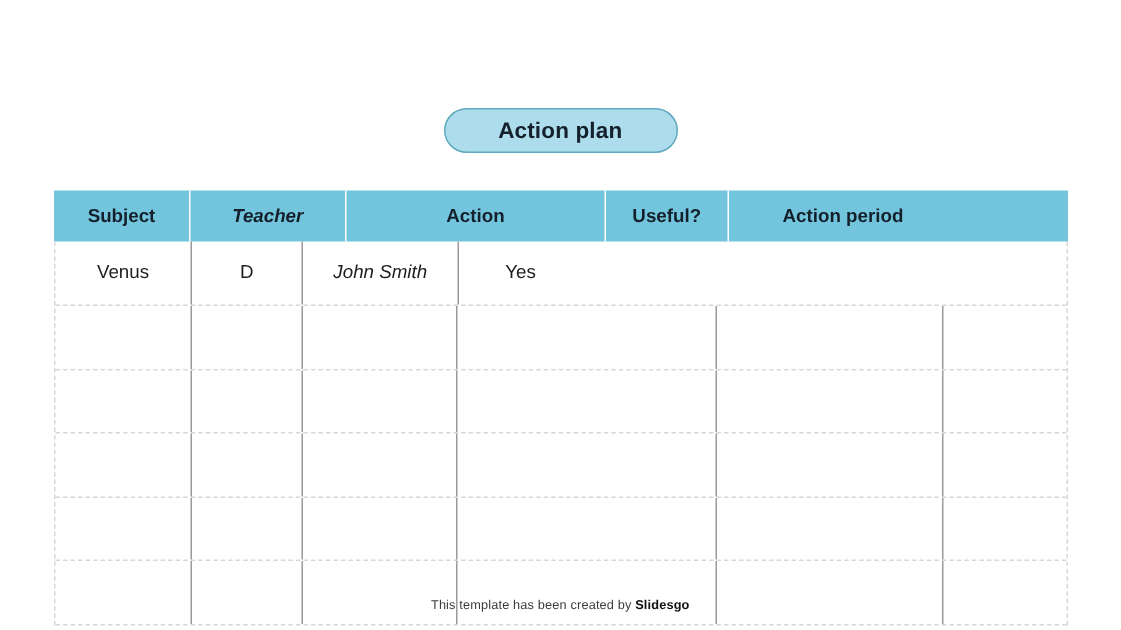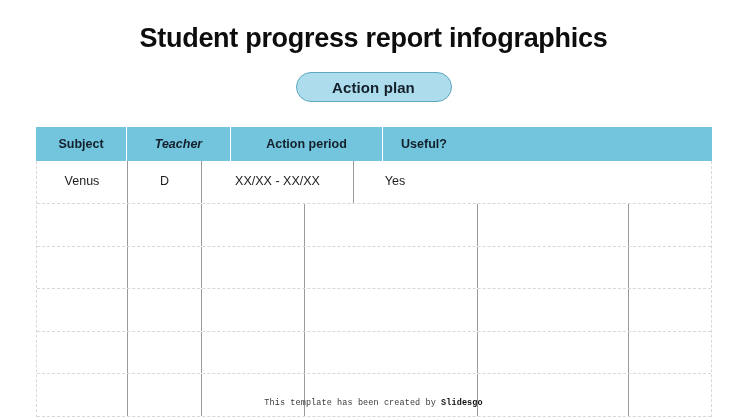--- a/index.html
+++ b/index.html
@@ -135,50 +135,49 @@
   
   .footer {
     position: absolute;
     left: 0;
     top: 398px;
     width: 747px;
     text-align: center;
     font-size: 8.5px;
     color: #3b3b3d;
     letter-spacing: 0.1px;
-    font-family: Liberation Mono, monospace;
   }
   .footer b { font-weight: bold; color: #111; }
 </style>
 </head>
 <body>
 
 <div class="slide">
 
-  <div class="title">Student progress report infographics</div>
 
   <div class="pill-wrap">
     <div class="pill">Action plan</div>
   </div>
 
   <div class="table">
 
     <div class="trow thead">
       <div class="cell c0">Subject</div>
       <div class="cell c2">Teacher</div>
+      <div class="cell c3">Action</div>
+      <div class="cell c5">Useful?</div>
       <div class="cell c4">Action period</div>
-      <div class="cell c5">Useful?</div>
     </div>
 
     <div class="tbody">
 
       <div class="trow tbody-row first">
         <div class="cell c0">Venus</div>
         <div class="cell c1">D</div>
-        <div class="cell c4">XX/XX - XX/XX</div>
+        <div class="cell c2">John Smith</div>
         <div class="cell c5">Yes</div>
       </div>
 
       <div class="trow tbody-row">
         <div class="cell c0"></div>
         <div class="cell c1"></div>
         <div class="cell c2"></div>
         <div class="cell c3"></div>
         <div class="cell c4"></div>
         <div class="cell c5"></div>

